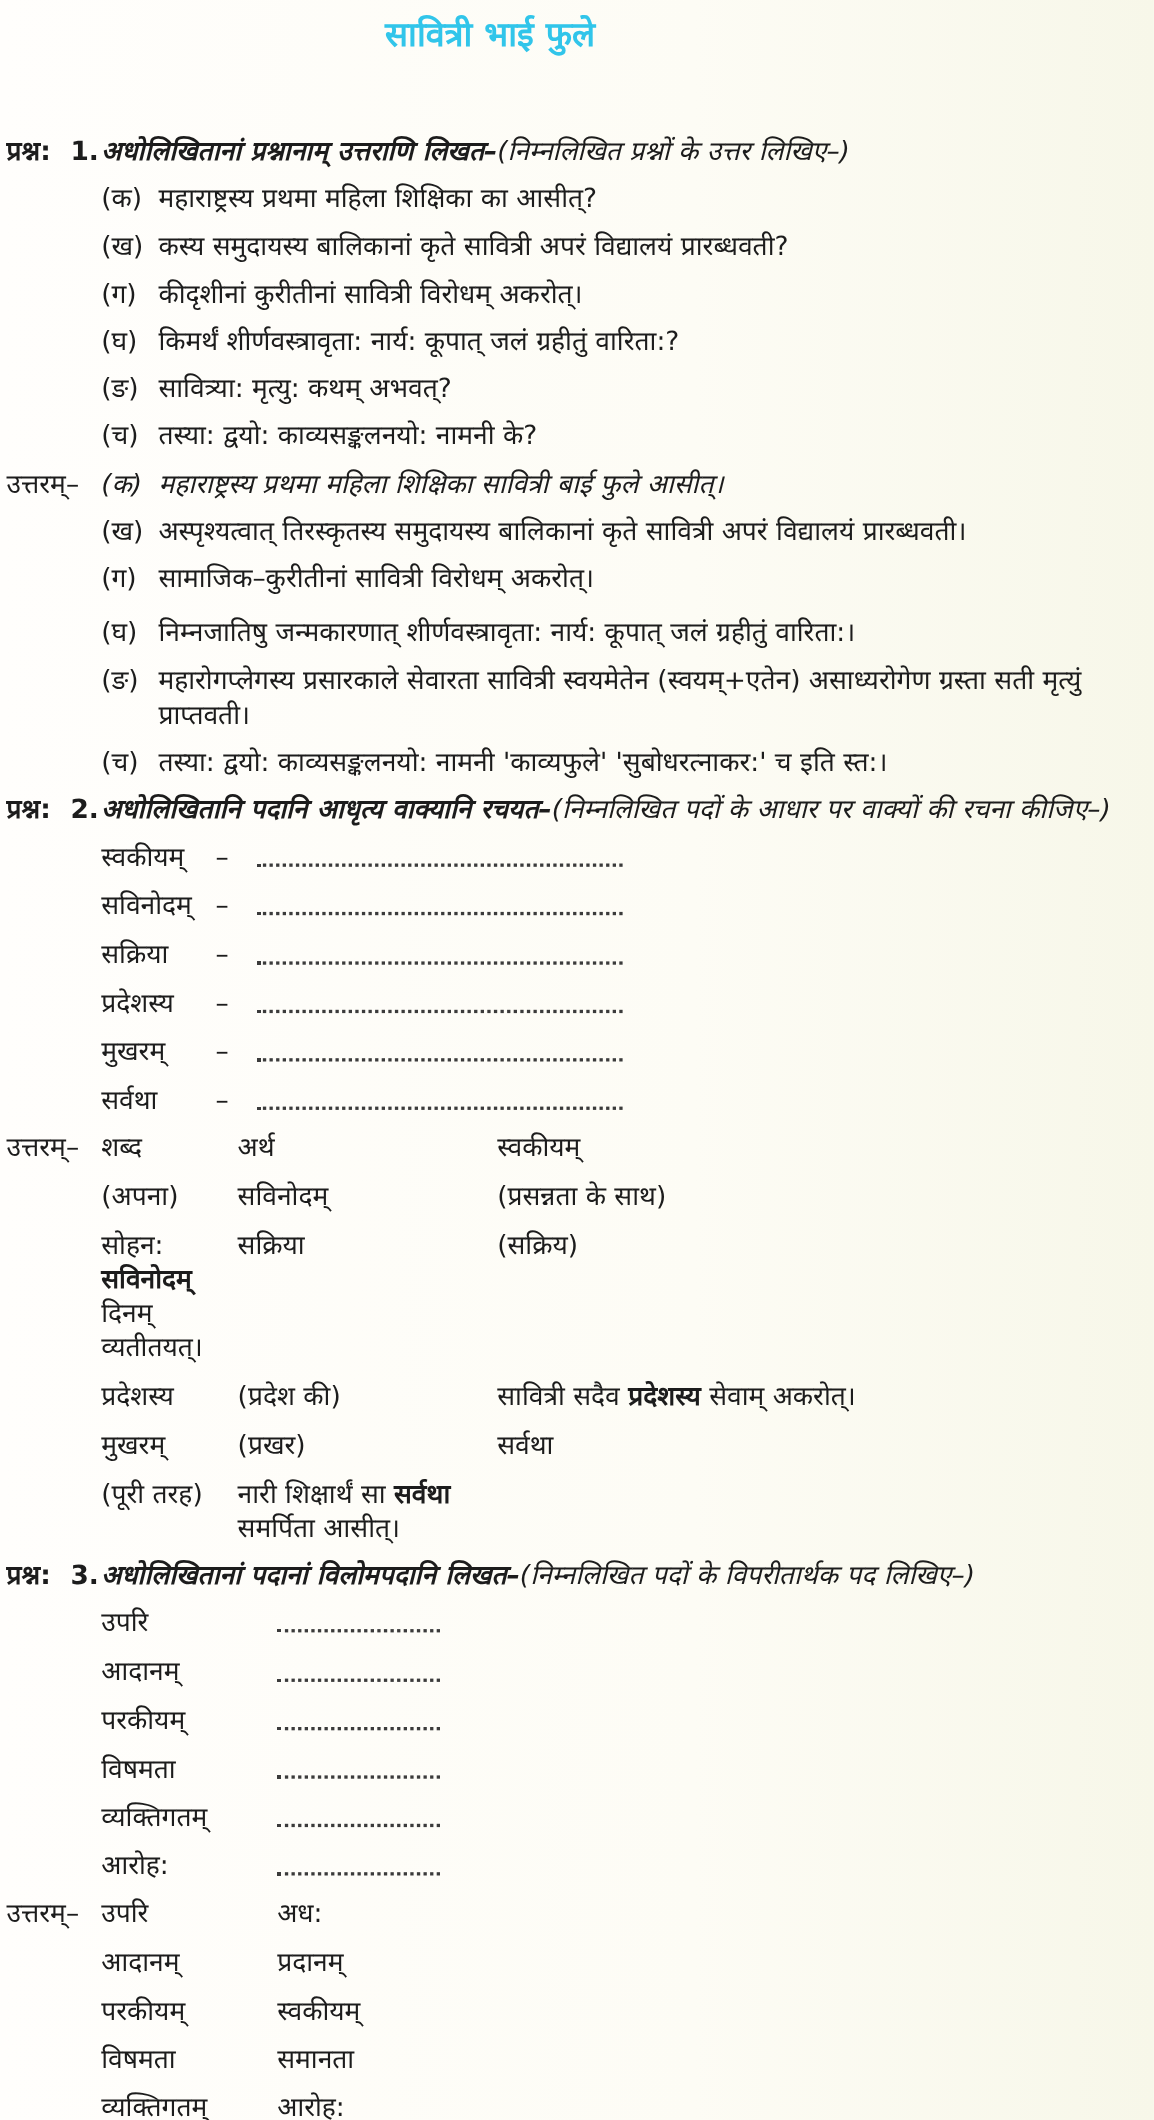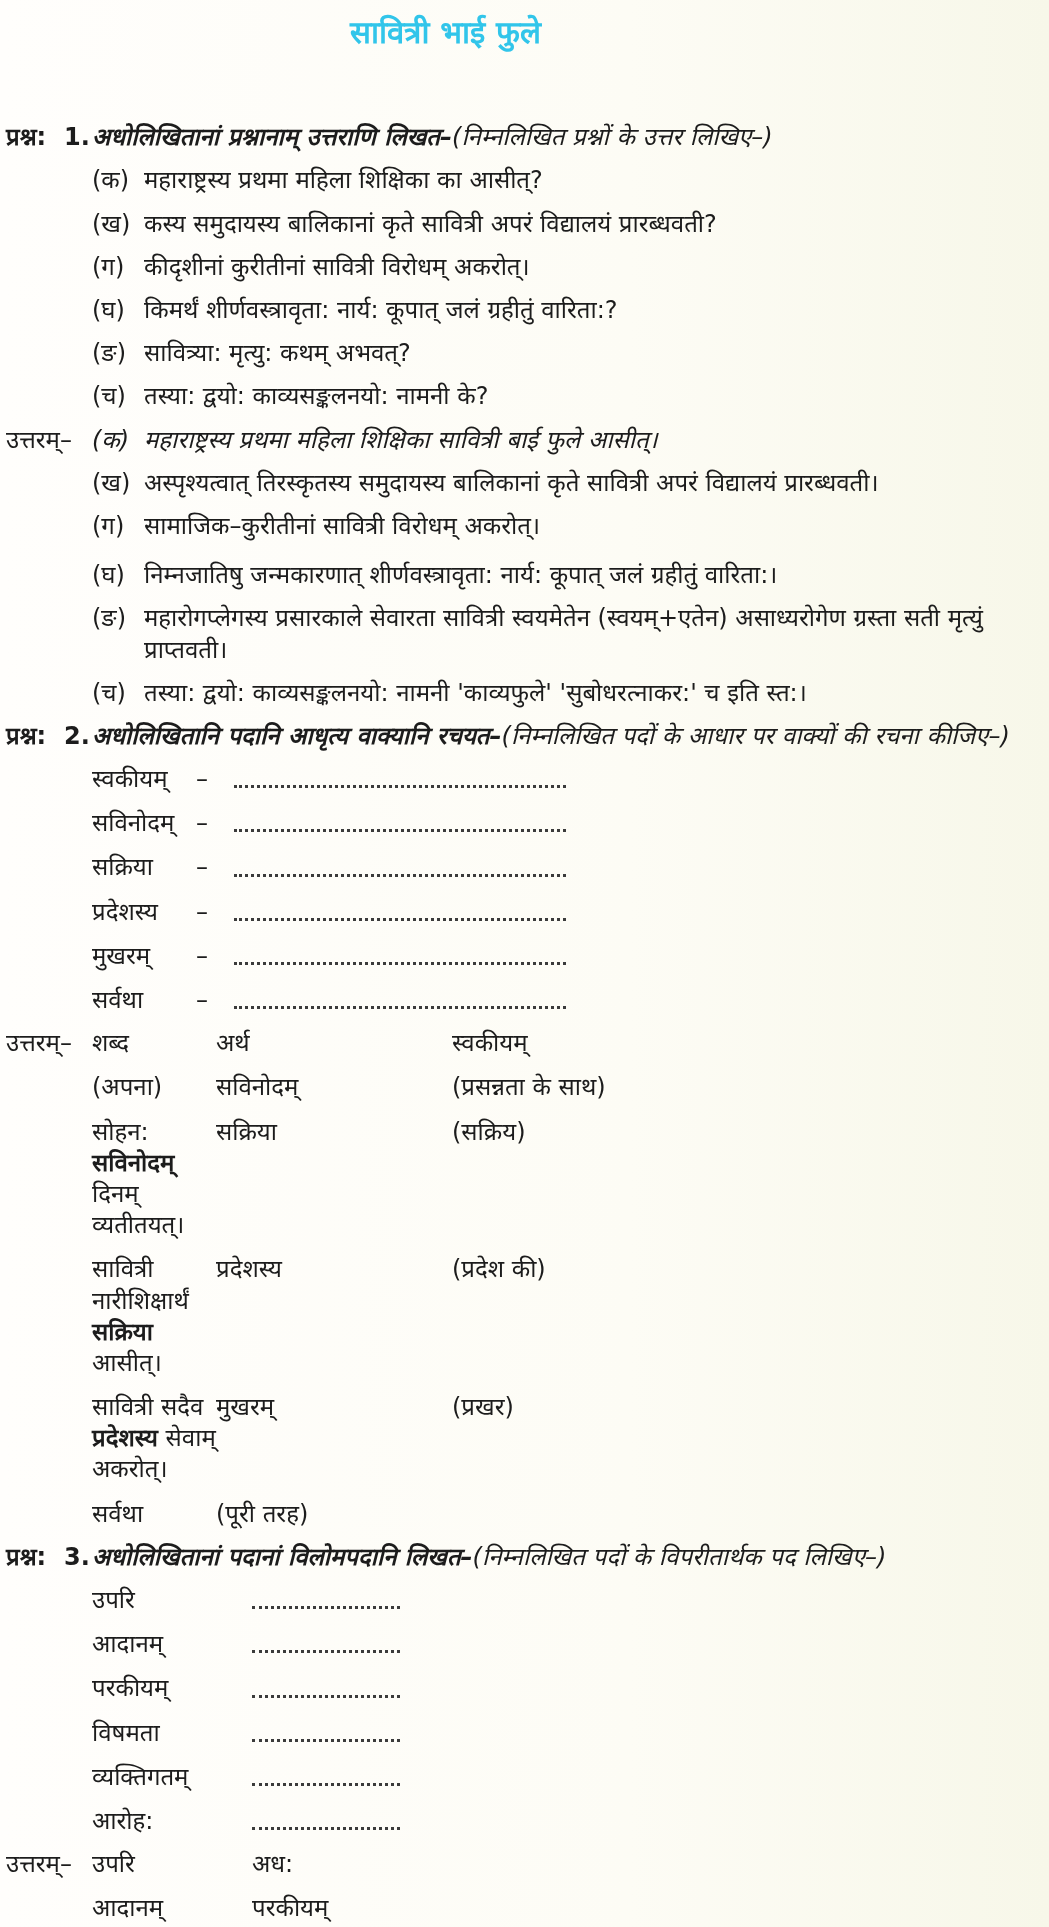--- a/index.html
+++ b/index.html
@@ -153,31 +153,31 @@
 
       <span>स्वकीयम्</span>
       <span>(अपना)</span>
 
       <span>सविनोदम्</span>
       <span>(प्रसन्नता के साथ)</span>
       <span class="sent"><span>सोहन: </span><b>सविनोदम्</b><span> दिनम् व्यतीतयत्।</span></span>
 
       <span>सक्रिया</span>
       <span>(सक्रिय)</span>
-      <span class="sent"><span>सावित्री नारीशिक्षार्थं </span><b>सक्रिया</b><span> आसीत्।</span></span>
 
       <span>प्रदेशस्य</span>
       <span>(प्रदेश की)</span>
       <span class="sent"><span>सावित्री सदैव </span><b>प्रदेशस्य</b><span> सेवाम् अकरोत्।</span></span>
 
       <span>मुखरम्</span>
       <span>(प्रखर)</span>
 
       <span>सर्वथा</span>
       <span>(पूरी तरह)</span>
+      <span class="sent"><span>नारी शिक्षार्थं सा </span><b>सर्वथा</b><span> समर्पिता आसीत्।</span></span>
     </div>
   </div>
 </section>
 
 <section class="sec">
   <div class="row">
     <span class="lbl">प्रश्न:</span>
     <span class="num">3.</span>
     <div class="qbody"><b>अधोलिखितानां पदानां विलोमपदानि लिखत–</b><span>(निम्नलिखित पदों के विपरीतार्थक पद लिखिए–)</span></div>
   </div>
@@ -197,20 +197,21 @@
   </div>
 </section>
 
 <section class="sec">
   <div class="row">
     <span class="lbl2">उत्तरम्–</span>
     <div class="tbl2">
       <span>उपरि</span>
         <span>अध:</span>
       <span>आदानम्</span>
+        <span>प्रदानम्</span>
       <span>परकीयम्</span>
         <span>स्वकीयम्</span>
       <span>विषमता</span>
         <span>समानता</span>
       <span>व्यक्तिगतम्</span>
       <span>आरोह:</span>
         <span>अवरोह:</span>
     </div>
   </div>
 </section>

